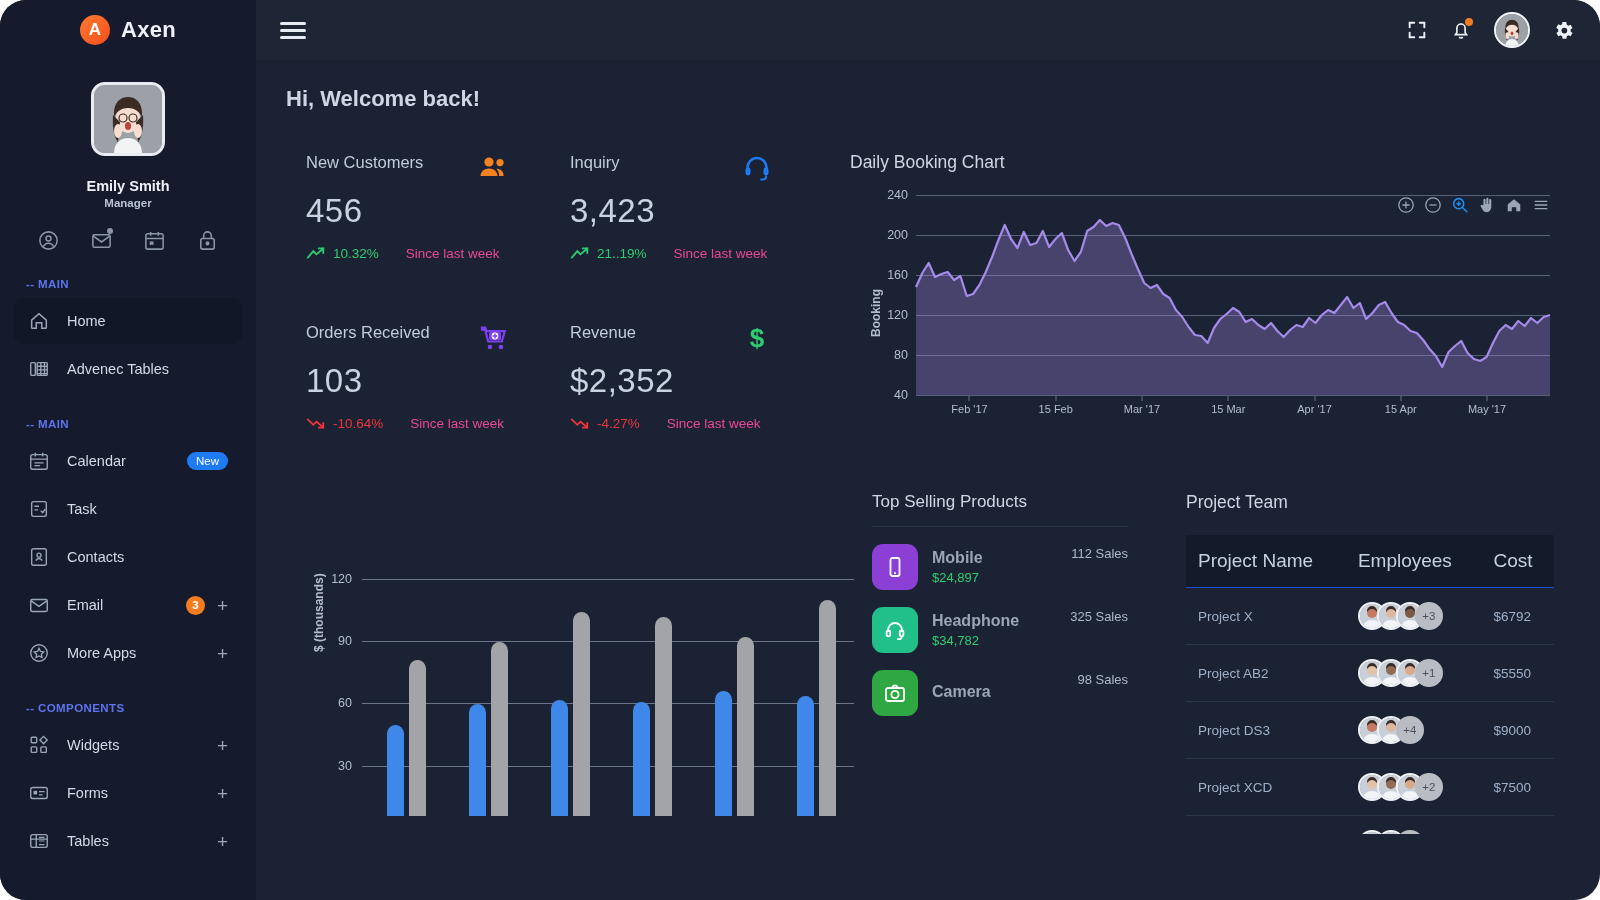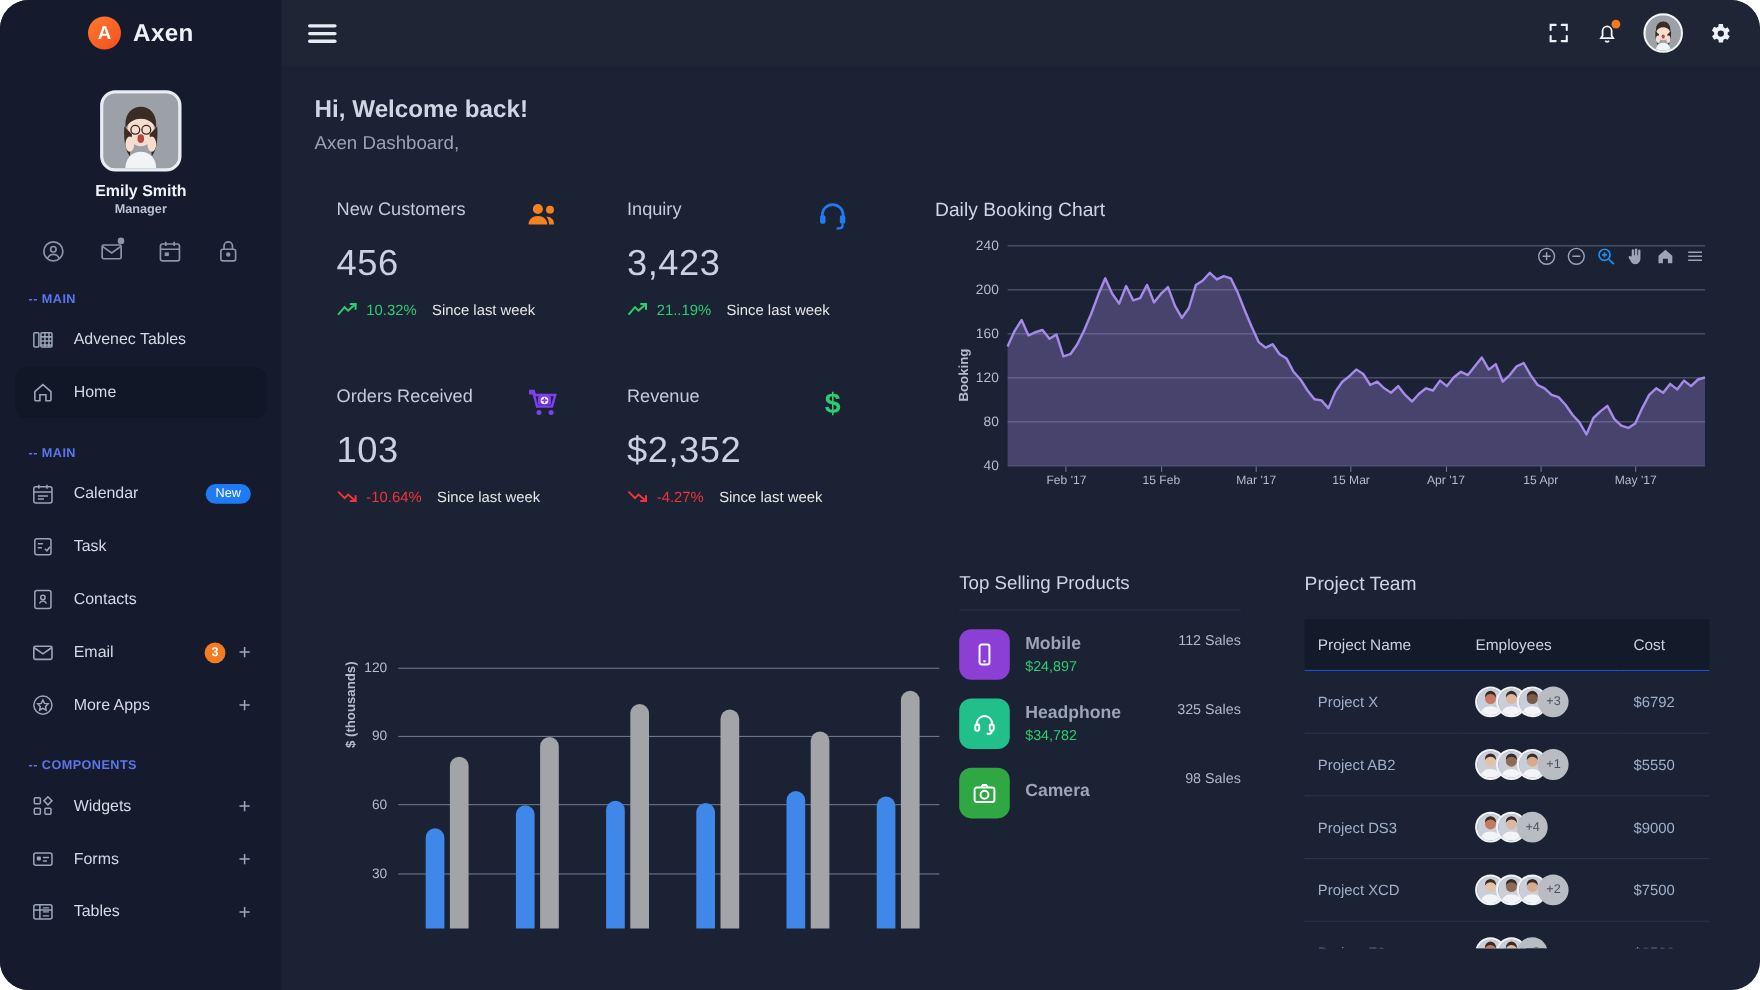--- a/index.html
+++ b/index.html
@@ -36,21 +36,21 @@
   }
   .brand-name { color: #eef2f8; font-size: 22px; font-weight: 600; letter-spacing: .3px; }
 
   .profile { padding-top: 22px; text-align: center; }
   .avatar-big {
     width: 74px; height: 74px; margin: 0 auto;
     border-radius: 14px; border: 3px solid #e9edf3;
     background: #9aa0a6; overflow: hidden; position: relative;
   }
   .avatar-big svg { display: block; }
-  .profile-name { color: #eef2f8; font-size: 14.5px; font-weight: bold; margin-top: 10px; }
+  .profile-name { color: #eef2f8; font-size: 14.5px; font-weight: bold; margin-top: 22px; }
   .profile-role { color: #b9c3d4; font-size: 11.5px; font-weight: bold; margin-top: 3px; }
 
   .quick-icons {
     display: flex; justify-content: center; gap: 30px;
     margin-top: 20px;
   }
   .qi { width: 23px; height: 23px; color: #8b95a8; position: relative; cursor: pointer; }
   .qi svg { display: block; }
   .qi-dot {
     position: absolute; right: 0px; top: -1px;
@@ -136,21 +136,21 @@
   .stat-value {
     color: #c9d2e0; font-size: 33px; font-weight: 300;
     margin-top: 9px; letter-spacing: .5px;
   }
   .stat-foot { display: flex; align-items: flex-start; margin-top: 16px; gap: 7px; }
   .trend-ico { width: 20px; height: 14px; }
   .trend-ico svg { display: block; }
   .pct { font-size: 13.5px; }
   .pct.up { color: #2ecc71; }
   .pct.down { color: #f0343b; }
-  .since { color: #e5e5e5; font-size: 13.5px; margin-left: 7px; }
+  .since { color: #ec4899; font-size: 13.5px; margin-left: 20px; }
 
   
   .booking-card {
     flex: 1; background: #1b2233; border-radius: 13px;
     padding: 18px 20px 14px 20px; position: relative; height: 318px;
   }
   .card-title { color: #cfd6e3; font-size: 17.5px; }
   .chart-tools {
     position: absolute; right: 20px; top: 62px;
     display: flex; align-items: center; gap: 9px;
@@ -233,21 +233,21 @@
   .ts-name { color: #9aa5b8; font-size: 16px; font-weight: bold; }
   .ts-price { color: #2ecc71; font-size: 13px; margin-top: 3px; }
   .ts-sales { color: #aeb8c8; font-size: 13px; align-self: flex-start; margin-top: 2px; }
 
   .team-card {
     width: 400px; flex: 0 0 400px; background: #1b2233;
     border-radius: 13px; padding: 18px 16px; overflow: hidden;
   }
   .team-table { width: 100%; border-collapse: collapse; margin-top: 22px; }
   .team-table th {
-    background: #131a2a; color: #c8d1de; font-size: 14px;
+    background: #131a2a; color: #c8d1de; font-size: 19px;
     text-align: left; padding: 15px 12px; font-weight: normal;
   }
   .team-table td {
     color: #9fb0c9; font-size: 13.5px; padding: 14px 12px;
     border-bottom: 1px solid #2b344a;
   }
   .team-table tr:first-child td { border-top: 1px solid #1d4ed8; }
   .av-stack { display: flex; align-items: center; }
   .av {
     width: 28px; height: 28px; border-radius: 50%;
@@ -319,37 +319,37 @@
       <div class="qi">
         <svg viewBox="0 0 24 24" width="23" height="23" fill="none" stroke="currentColor" stroke-width="1.6">
           <rect x="5" y="10" width="14" height="11" rx="2"></rect>
             <path d="M8 10V7a4 4 0 0 1 8 0v3"></path>
           <circle cx="12" cy="15" r="1.3" fill="currentColor"></circle>
         </svg>
       </div>
     </div>
 
     <div class="nav-section">-- MAIN</div>
+    <div class="nav-item active">
+      <span class="nav-ico">
+        <svg viewBox="0 0 24 24" width="22" height="22" fill="none" stroke="currentColor" stroke-width="1.6">
+          <path d="M4 11 12 4l8 7v8a1 1 0 0 1-1 1h-4v-6h-6v6H5a1 1 0 0 1-1-1z"></path>
+        </svg>
+      </span>
+      <span class="nav-label">Home</span>
+    </div>
     <div class="nav-item">
       <span class="nav-ico">
         <svg viewBox="0 0 24 24" width="22" height="22" fill="none" stroke="currentColor" stroke-width="1.5">
           <rect x="3" y="5" width="5" height="14" rx="1"></rect>
             <rect x="10" y="5" width="11" height="14" rx="1"></rect>
           <path d="M10 9h11M10 13h11M10 17h11M14 5v14M18 5v14"></path>
         </svg>
       </span>
       <span class="nav-label">Advenec Tables</span>
-    </div>
-    <div class="nav-item active">
-      <span class="nav-ico">
-        <svg viewBox="0 0 24 24" width="22" height="22" fill="none" stroke="currentColor" stroke-width="1.6">
-          <path d="M4 11 12 4l8 7v8a1 1 0 0 1-1 1h-4v-6h-6v6H5a1 1 0 0 1-1-1z"></path>
-        </svg>
-      </span>
-      <span class="nav-label">Home</span>
     </div>
 
     <div class="nav-section">-- MAIN</div>
     <div class="nav-item">
       <span class="nav-ico">
         <svg viewBox="0 0 24 24" width="22" height="22" fill="none" stroke="currentColor" stroke-width="1.5">
           <rect x="3" y="5" width="18" height="16" rx="2"></rect>
             <path d="M3 10h18M8 3v4M16 3v4M7 14h10M7 17h6"></path>
         </svg>
       </span>
@@ -469,21 +469,20 @@
       <div class="top-ico">
         <svg viewBox="0 0 24 24" width="23" height="23" fill="currentColor">
           <path d="M19.4 13a7.6 7.6 0 0 0 0-2l2-1.5-2-3.4-2.3 1a7.6 7.6 0 0 0-1.7-1L14.9 3h-4l-.4 2.6a7.6 7.6 0 0 0-1.7 1l-2.3-1-2 3.4L6.6 11a7.6 7.6 0 0 0 0 2l-2 1.5 2 3.4 2.3-1c.5.4 1.1.8 1.7 1l.4 2.6h4l.4-2.6c.6-.2 1.2-.6 1.7-1l2.3 1 2-3.4zM12.9 15a3 3 0 1 1 0-6 3 3 0 0 1 0 6z"></path>
         </svg>
       </div>
     </div>
   </header>
 
   <main class="main">
     <div class="welcome-title">Hi, Welcome back!</div>
-    <div class="welcome-sub">Axen Dashboard,</div>
 
     <div class="row">
 
       <div class="stats-grid">
 
         <div class="stat">
           <div class="stat-head">
             <div class="stat-title">New Customers</div>
             <span class="stat-ico">
               <svg viewBox="0 0 30 30" width="30" height="30" fill="#f58220">

